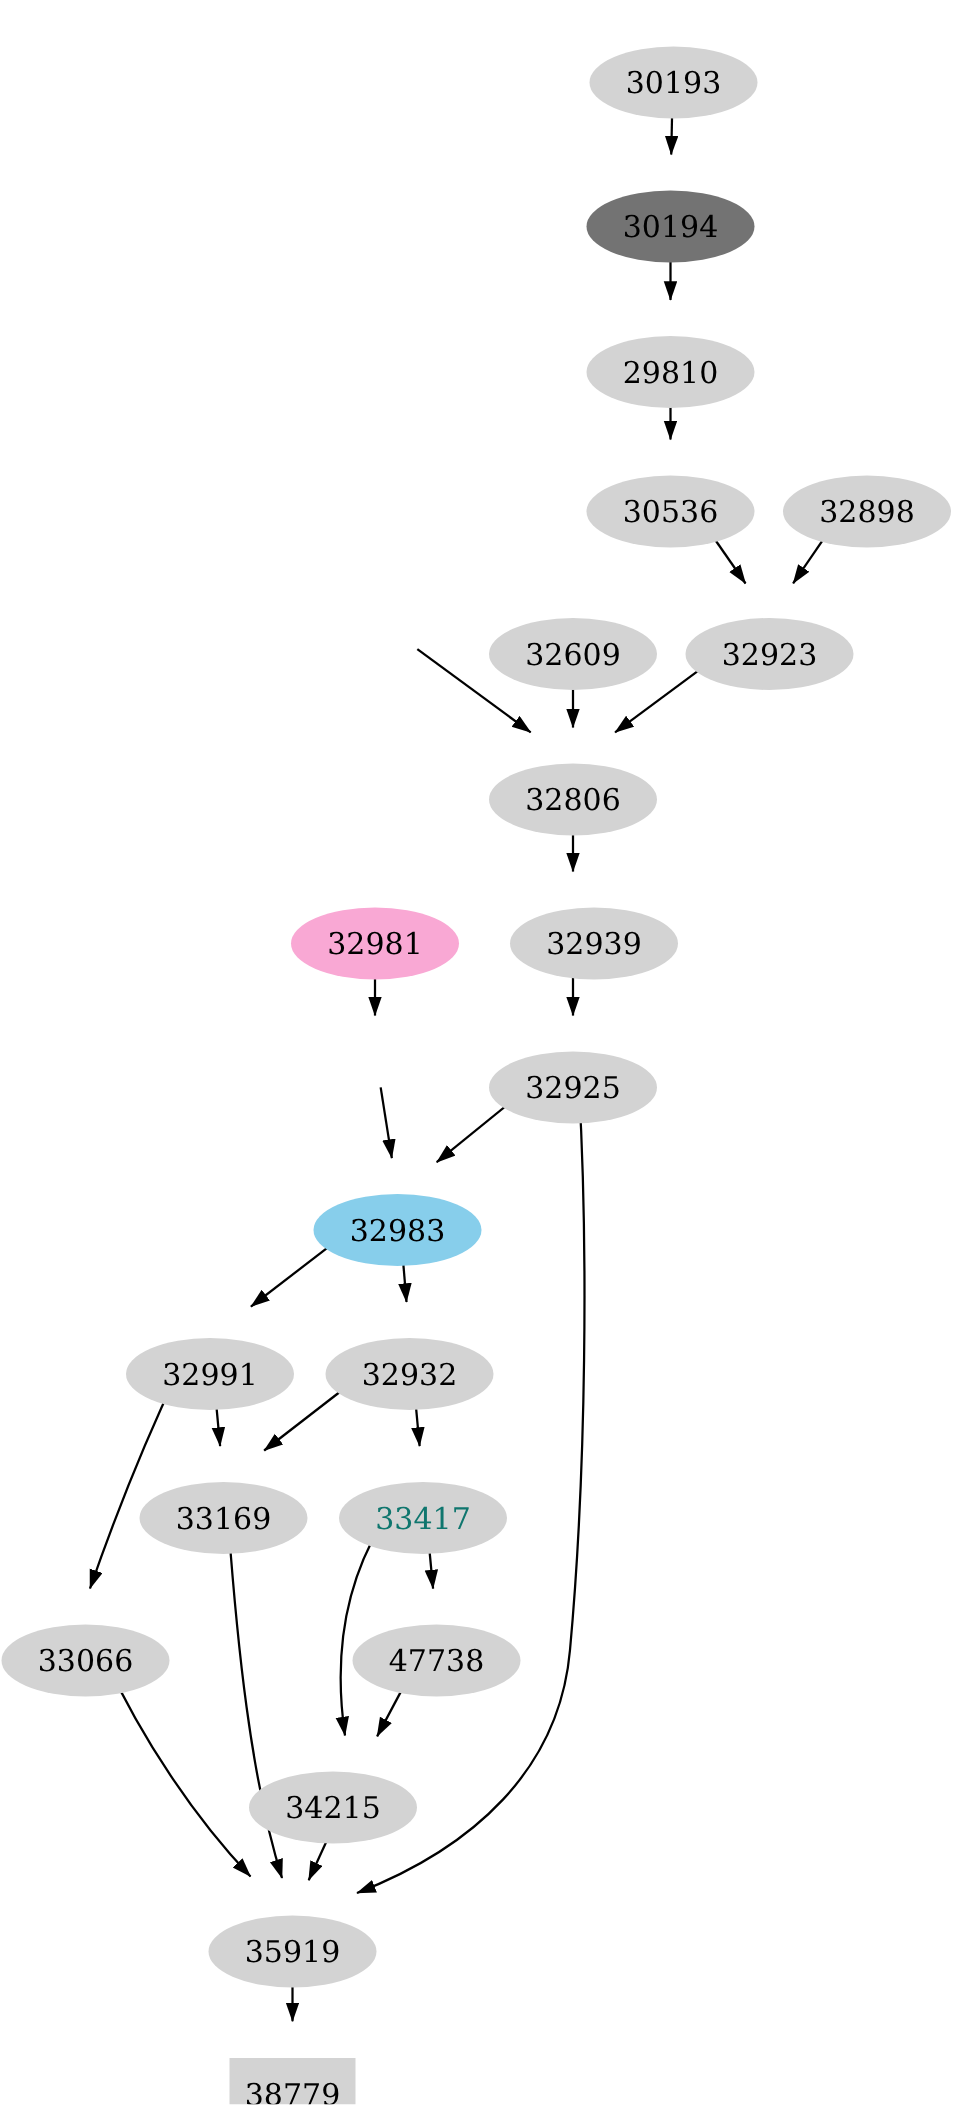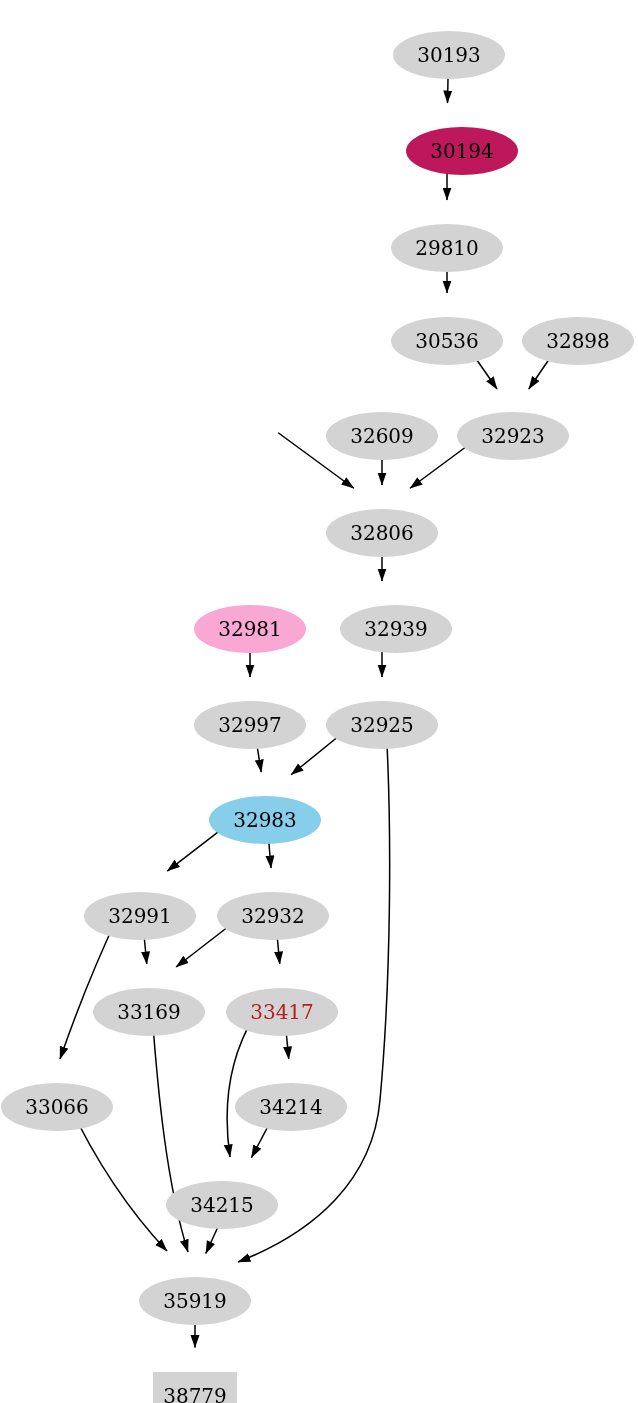--- a/index.html
+++ b/index.html
@@ -59,35 +59,34 @@
       <path d="M258,1010 C230,1053 222,1102 230,1157" fill="none" stroke="#000000" stroke-width="1.5" marker-end="url(#arrowhead)"></path>
       <path d="M278.5823373197888,1106.4025181280904 L251.41766268021124,1157.5974818719096" fill="none" stroke="#000000" stroke-width="1.5" marker-end="url(#arrowhead)"></path>
       <path d="M70,1106 C95,1160 130,1212 167,1251" fill="none" stroke="#000000" stroke-width="1.5" marker-end="url(#arrowhead)"></path>
       <path d="M152,1012 C158,1095 167,1185 188,1252" fill="none" stroke="#000000" stroke-width="1.5" marker-end="url(#arrowhead)"></path>
       <path d="M228.20626297426804,1204.549971692506 L205.79373702573196,1253.450028307494" fill="none" stroke="#000000" stroke-width="1.5" marker-end="url(#arrowhead)"></path>
       <path d="M386,725 C392,830 391,980 380,1100 C373,1180 315,1232 238,1262" fill="none" stroke="#000000" stroke-width="1.5" marker-end="url(#arrowhead)"></path>
       <path d="M195,1301 L195,1347.5" fill="none" stroke="#000000" stroke-width="1.5" marker-end="url(#arrowhead)"></path>
     </svg>
   <div id="nodes" class="node-layer">
       <div class="node ellipse" style="left: 393px; top: 7px; width: 112px; height: 48px; background: rgb(211, 211, 211); color: rgb(0, 0, 0);">30193</div>
-      <div class="node ellipse" style="left: 406px; top: 103px; width: 112px; height: 48px; background: #be185d; color: rgb(0, 0, 0);">30194</div>
+      <div class="node ellipse" style="left: 391px; top: 103px; width: 112px; height: 48px; background: #737373; color: rgb(0, 0, 0);">30194</div>
       <div class="node ellipse" style="left: 391px; top: 200px; width: 112px; height: 48px; background: rgb(211, 211, 211); color: rgb(0, 0, 0);">29810</div>
       <div class="node ellipse" style="left: 391px; top: 293px; width: 112px; height: 48px; background: rgb(211, 211, 211); color: rgb(0, 0, 0);">30536</div>
       <div class="node ellipse" style="left: 522px; top: 293px; width: 112px; height: 48px; background: rgb(211, 211, 211); color: rgb(0, 0, 0);">32898</div>
       <div class="node ellipse" style="left: 326px; top: 388px; width: 112px; height: 48px; background: rgb(211, 211, 211); color: rgb(0, 0, 0);">32609</div>
       <div class="node ellipse" style="left: 457px; top: 388px; width: 112px; height: 48px; background: rgb(211, 211, 211); color: rgb(0, 0, 0);">32923</div>
       <div class="node ellipse" style="left: 326px; top: 485px; width: 112px; height: 48px; background: rgb(211, 211, 211); color: rgb(0, 0, 0);">32806</div>
       <div class="node ellipse" style="left: 194px; top: 581px; width: 112px; height: 48px; background: #f9a8d4; color: rgb(0, 0, 0);">32981</div>
       <div class="node ellipse" style="left: 340px; top: 581px; width: 112px; height: 48px; background: rgb(211, 211, 211); color: rgb(0, 0, 0);">32939</div>
-      <div class="node ellipse" style="left: 194px; top: 677px; width: 112px; height: 48px; background: rgb(211, 211, 211); color: rgb(0, 0, 0);">32997</div>
       <div class="node ellipse" style="left: 326px; top: 677px; width: 112px; height: 48px; background: rgb(211, 211, 211); color: rgb(0, 0, 0);">32925</div>
       <div class="node ellipse" style="left: 209px; top: 772px; width: 112px; height: 48px; background: rgb(135, 206, 235); color: rgb(0, 0, 0);">32983</div>
       <div class="node ellipse" style="left: 84px; top: 868px; width: 112px; height: 48px; background: rgb(211, 211, 211); color: rgb(0, 0, 0);">32991</div>
       <div class="node ellipse" style="left: 217px; top: 868px; width: 112px; height: 48px; background: rgb(211, 211, 211); color: rgb(0, 0, 0);">32932</div>
       <div class="node ellipse" style="left: 93px; top: 964px; width: 112px; height: 48px; background: rgb(211, 211, 211); color: rgb(0, 0, 0);">33169</div>
-      <div class="node ellipse" style="left: 226px; top: 964px; width: 112px; height: 48px; background: rgb(211, 211, 211); color: #b91c1c;">33417</div>
+      <div class="node ellipse" style="left: 226px; top: 964px; width: 112px; height: 48px; background: rgb(211, 211, 211); color: #0f766e;">33417</div>
       <div class="node ellipse" style="left: 1px; top: 1059px; width: 112px; height: 48px; background: rgb(211, 211, 211); color: rgb(0, 0, 0);">33066</div>
-      <div class="node ellipse" style="left: 235px; top: 1059px; width: 112px; height: 48px; background: rgb(211, 211, 211); color: rgb(0, 0, 0);">34214</div>
+      <div class="node ellipse" style="left: 235px; top: 1059px; width: 112px; height: 48px; background: rgb(211, 211, 211); color: rgb(0, 0, 0);">47738</div>
       <div class="node ellipse" style="left: 166px; top: 1157px; width: 112px; height: 48px; background: rgb(211, 211, 211); color: rgb(0, 0, 0);">34215</div>
       <div class="node ellipse" style="left: 139px; top: 1253px; width: 112px; height: 48px; background: rgb(211, 211, 211); color: rgb(0, 0, 0);">35919</div>
       <div class="node rect" style="left: 153px; top: 1347.5px; width: 84px; height: 49px; background: rgb(211, 211, 211); color: rgb(0, 0, 0);">38779</div>
     </div>
 </div>
 
 </body></html>

